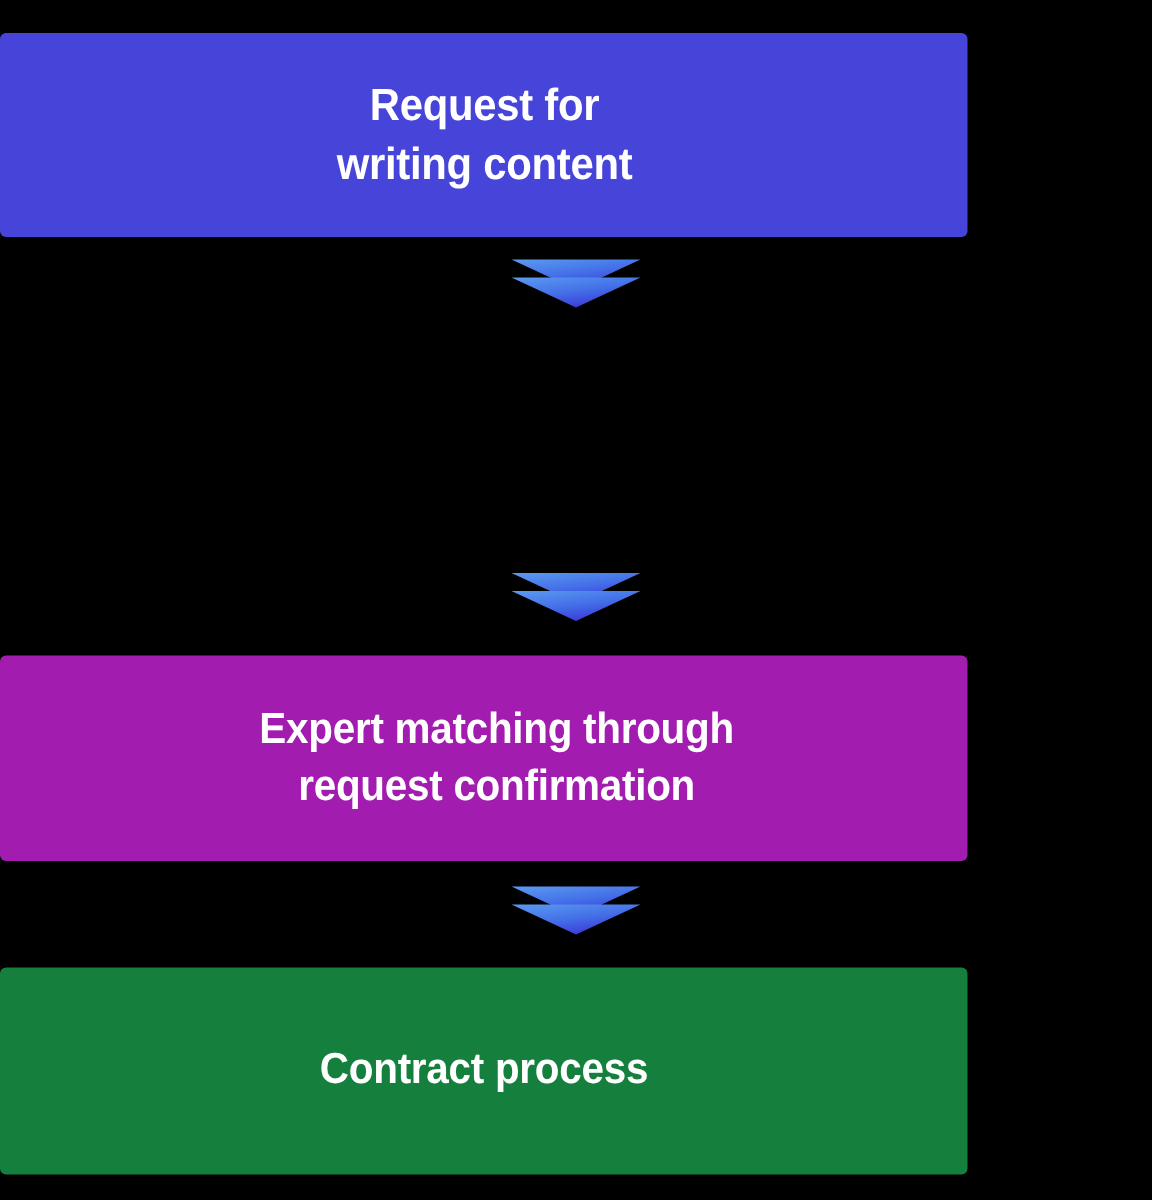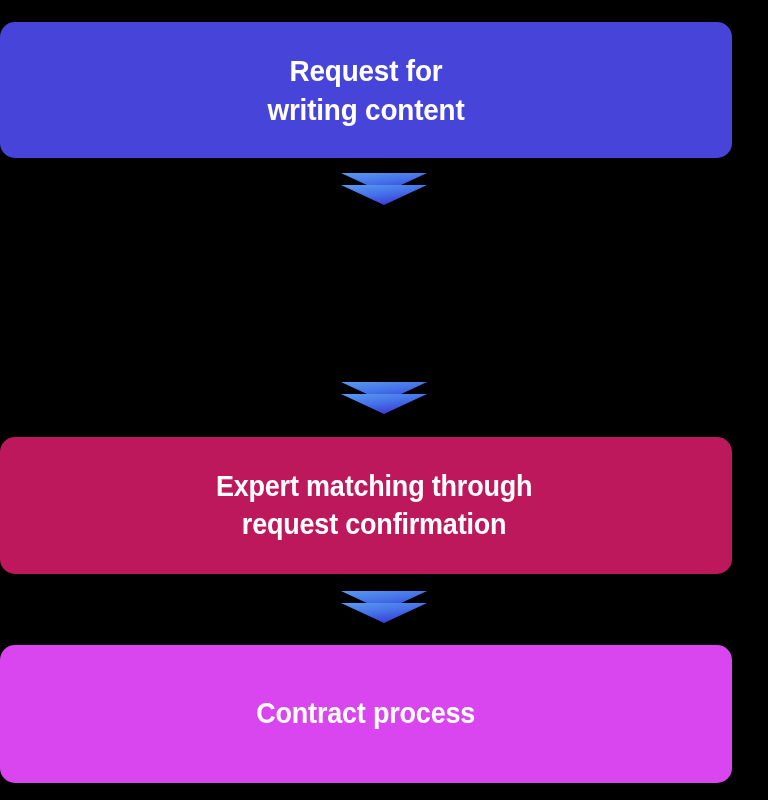--- a/index.html
+++ b/index.html
@@ -11,22 +11,22 @@
     position: relative;
     width: 768px;
     height: 800px;
     background: #000000;
     overflow: hidden;
     font-family: "Liberation Sans", sans-serif;
   }
   .flow-step {
     position: absolute;
     left: 0;
-    width: 732px;
-    border-radius: 15px;
+    width: 645px;
+    border-radius: 4px;
     display: flex;
     align-items: center;
     justify-content: center;
     box-sizing: border-box;
     padding: 0 24px;
   }
   .flow-step-label {
     color: #ffffff;
     font-weight: bold;
     text-align: center;
@@ -92,36 +92,36 @@
           <stop offset="0%" stop-color="#5b9bf0"></stop>
           <stop offset="55%" stop-color="#4470e8"></stop>
           <stop offset="100%" stop-color="#3b3bd8"></stop>
         </linearGradient>
       </defs>
       <polygon points="0,1 86,1 43,21" fill="url(#arrowGrad1)"></polygon>
       <polygon points="0,13 86,13 43,33" fill="url(#arrowGrad1)"></polygon>
     </svg>
   </div>
 
-  <div class="flow-step" id="step-2" style="background: #be185d; padding-left: 41px;">
+  <div class="flow-step" id="step-2" style="background: #a21caf; padding-left: 41px;">
     <div class="flow-step-label">Expert matching through
 request confirmation</div>
   </div>
 
   <div class="flow-arrow" id="arrow-2">
     <svg viewBox="0 0 86 34" xmlns="http://www.w3.org/2000/svg">
       <defs>
         <linearGradient id="arrowGrad2" x1="0" y1="0" x2="0.55" y2="1">
           <stop offset="0%" stop-color="#5b9bf0"></stop>
           <stop offset="55%" stop-color="#4470e8"></stop>
           <stop offset="100%" stop-color="#3b3bd8"></stop>
         </linearGradient>
       </defs>
       <polygon points="0,1 86,1 43,21" fill="url(#arrowGrad2)"></polygon>
       <polygon points="0,13 86,13 43,33" fill="url(#arrowGrad2)"></polygon>
     </svg>
   </div>
 
-  <div class="flow-step" id="step-3" style="background: #d946ef;">
+  <div class="flow-step" id="step-3" style="background: #15803d;">
     <div class="flow-step-label">Contract process</div>
   </div>
 
 </div>
 
 </body></html>

